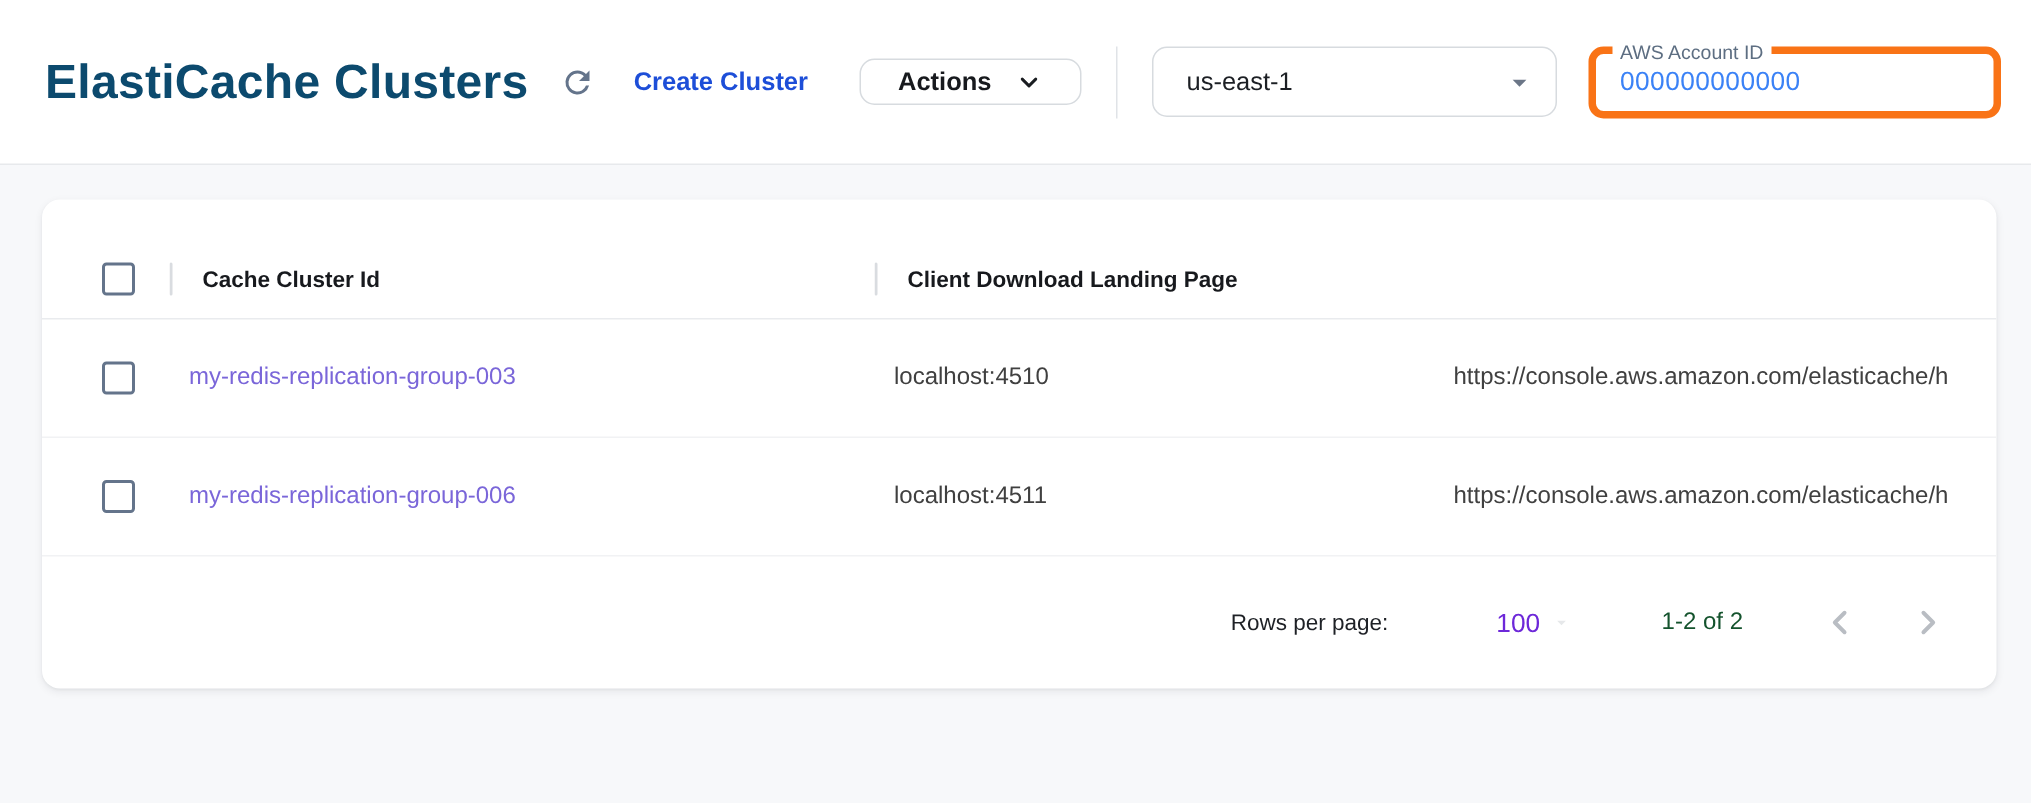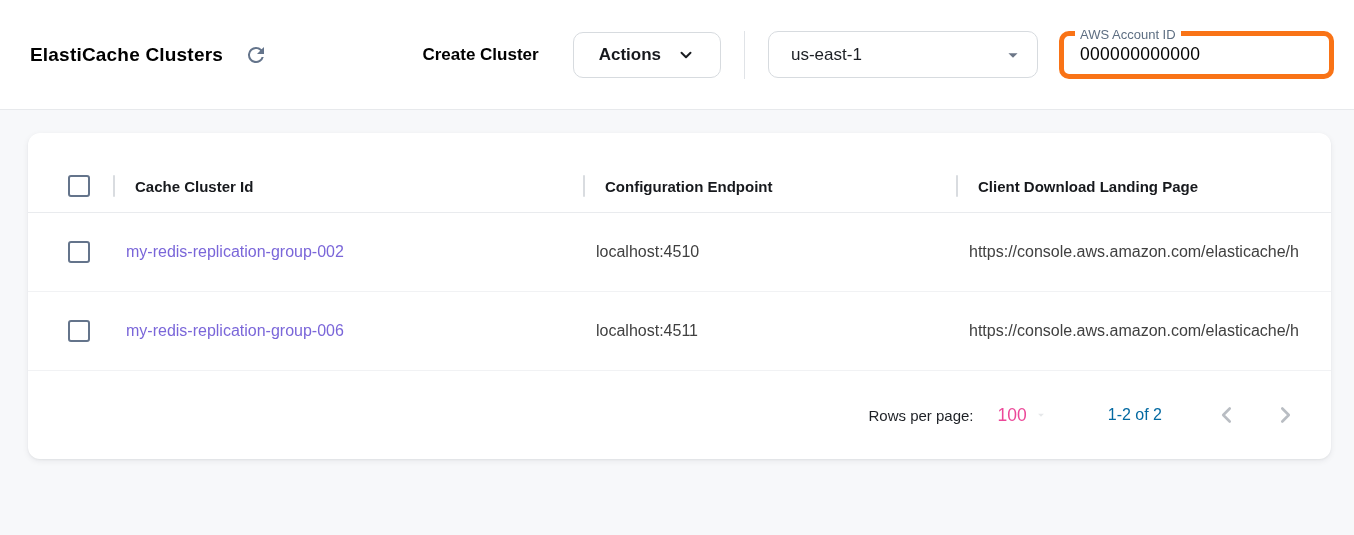--- a/index.html
+++ b/index.html
@@ -14,36 +14,36 @@
   
   .topbar {
     height:110px;
     background:#ffffff;
     border-bottom:1px solid #e7e9ec;
     display:flex;
     align-items:center;
     padding:0 20px 0 30px;
   }
   .title-group { display:flex; align-items:center; gap:19px; }
-  .page-title { font-size:19px; font-weight:700; color:#000000; letter-spacing:.2px; }
+  .page-title { font-size:32px; font-weight:700; color:#0c4a6e; letter-spacing:.2px; }
   .icon-btn {
     background:none; border:none; cursor:pointer;
     width:28px; height:28px; display:flex; align-items:center; justify-content:center;
     color:#64748b;
   }
   .topbar-right { margin-left:auto; display:flex; align-items:center; }
   .text-btn {
     background:none; border:none; cursor:pointer;
-    font-family:inherit; font-size:17px; font-weight:700; color:#000000;
+    font-family:inherit; font-size:17px; font-weight:700; color:#1d4ed8;
     padding:0 8px;
   }
   .outline-btn {
     margin-left:26px;
     display:flex; align-items:center; gap:16px;
-    height:46px; padding:0 25px;
+    height:31px; padding:0 25px;
     background:#fff;
     border:1px solid #d7dbdf; border-radius:10px;
     font-family:inherit; font-size:17px; font-weight:700; color:#17191d;
     cursor:pointer;
   }
   .vdivider { width:1px; height:48px; background:#e0e3e7; margin:0 23px; }
   .select-box {
     width:270px; height:47px;
     background:#fff;
     border:1px solid #d7dbdf; border-radius:10px;
@@ -63,21 +63,21 @@
     padding:0 16px;
   }
   .account-field label {
     position:absolute; top:-9px; left:11px;
     background:#fff; padding:0 5px;
     font-size:13px; color:#5d6e82;
   }
   .account-field input {
     border:none; outline:none; background:transparent;
     width:100%;
-    font-family:inherit; font-size:17.5px; color:#000000;
+    font-family:inherit; font-size:17.5px; color:#3b82f6;
     letter-spacing:.3px;
   }
 
   
   .content { padding:23px 23px 0 28px; }
   .card {
     background:#fff;
     border-radius:12px;
     box-shadow:0 2px 6px rgba(24,33,46,.07), 0 1px 2px rgba(24,33,46,.05);
     padding-top:27px;
@@ -119,22 +119,22 @@
   .grid-footer {
     height:88px;
     display:flex; align-items:center; justify-content:flex-end;
     padding-right:33px;
   }
   .rpp-label { font-size:15px; color:#1e2126; }
   .rpp-select {
     display:flex; align-items:flex-end; gap:7px;
     margin-left:24px; cursor:pointer;
   }
-  .rpp-value { font-size:17.5px; color:#ec4899; }
-  .range-label { margin-left:60px; font-size:16px; color:#0369a1; }
+  .rpp-value { font-size:17.5px; color:#6d28d9;margin-left:48px; }
+  .range-label { margin-left:60px; font-size:16px; color:#14532d; }
   .pager-btn {
     background:none; border:none; cursor:default;
     width:26px; height:26px;
     display:flex; align-items:center; justify-content:center;
     color:#b9bdc3;
   }
   .pager-btn.prev { margin-left:52px; }
   .pager-btn.next { margin-left:32px; }
 </style>
 </head>
@@ -183,29 +183,28 @@
 </header>
 
 <main class="content">
   <div class="card">
 
     <div class="grid-row grid-head">
       <div class="check-cell">
         <span class="checkbox"></span>
       </div>
       <div class="head-cell">Cache Cluster Id</div>
-      <div class="head-cell">Configuration Endpoint</div>
       <div class="head-cell">Client Download Landing Page</div>
     </div>
 
     <div class="grid-row data-row">
       <div class="check-cell">
         <span class="checkbox"></span>
       </div>
-      <div class="cell link">my-redis-replication-group-002</div>
+      <div class="cell link">my-redis-replication-group-003</div>
       <div class="cell">localhost:4510</div>
       <div class="cell">https://console.aws.amazon.com/elasticache/h</div>
     </div>
 
     <div class="grid-row data-row">
       <div class="check-cell">
         <span class="checkbox"></span>
       </div>
       <div class="cell link">my-redis-replication-group-006</div>
       <div class="cell">localhost:4511</div>

